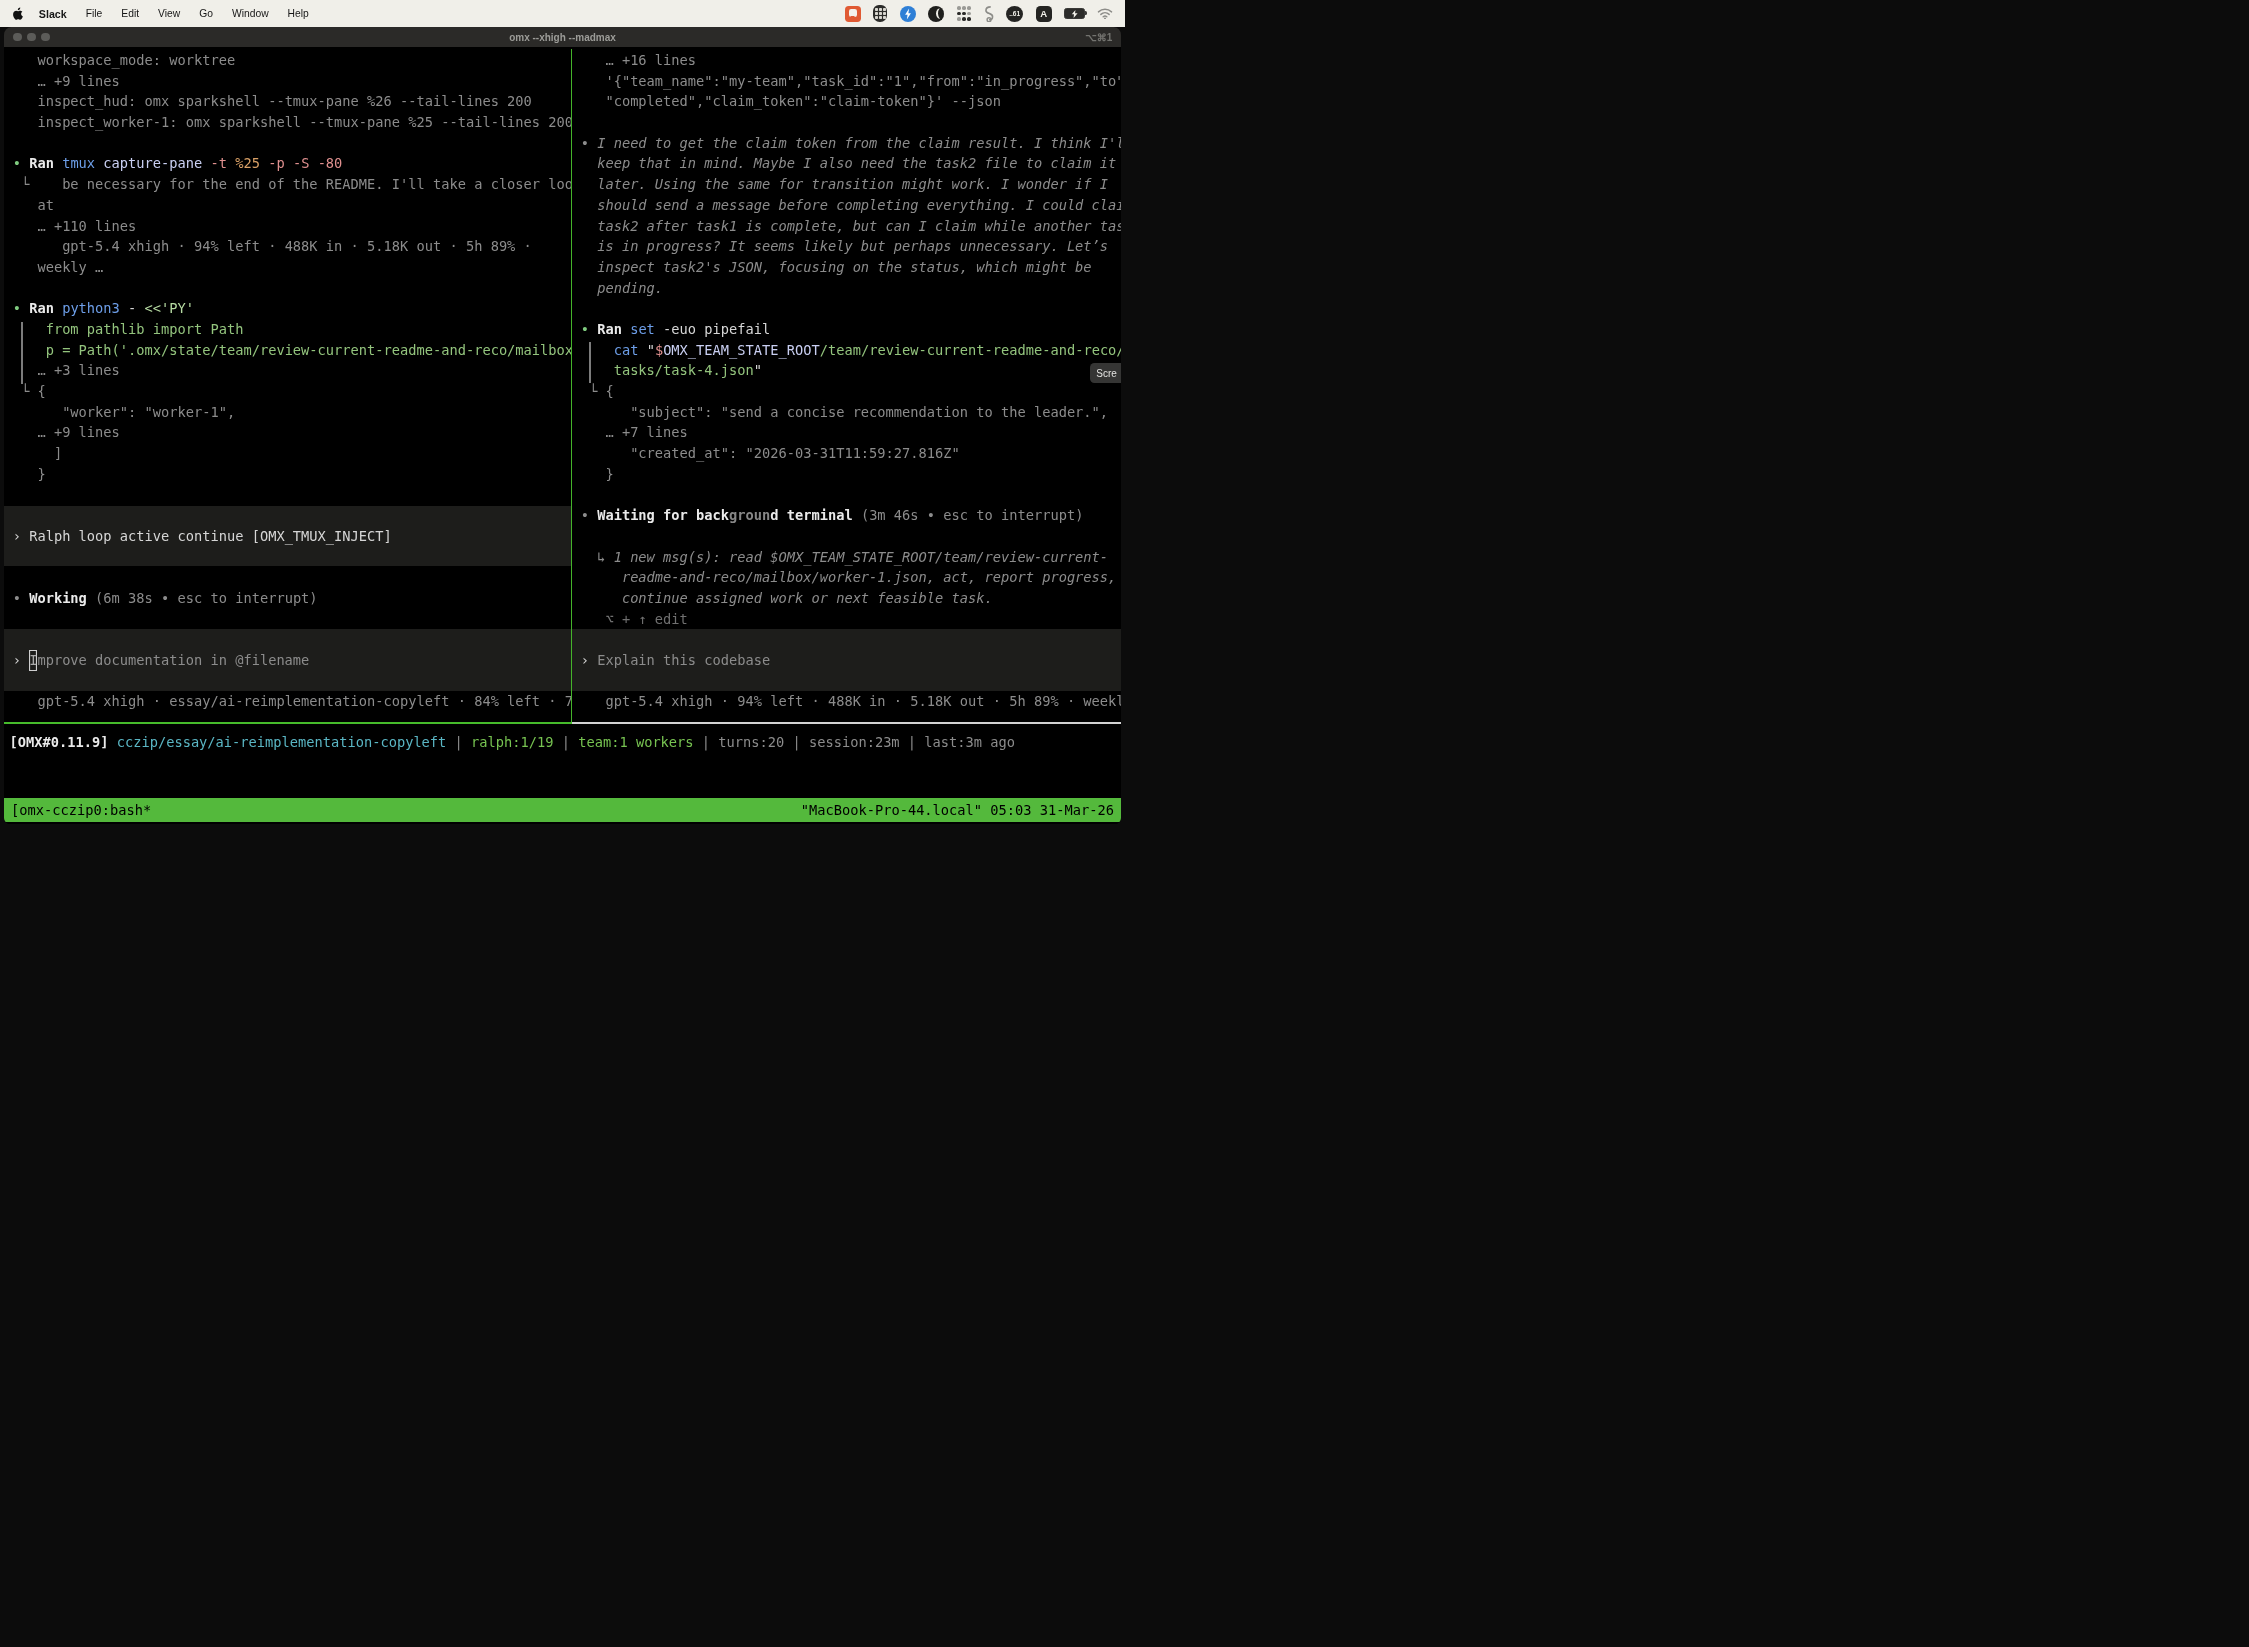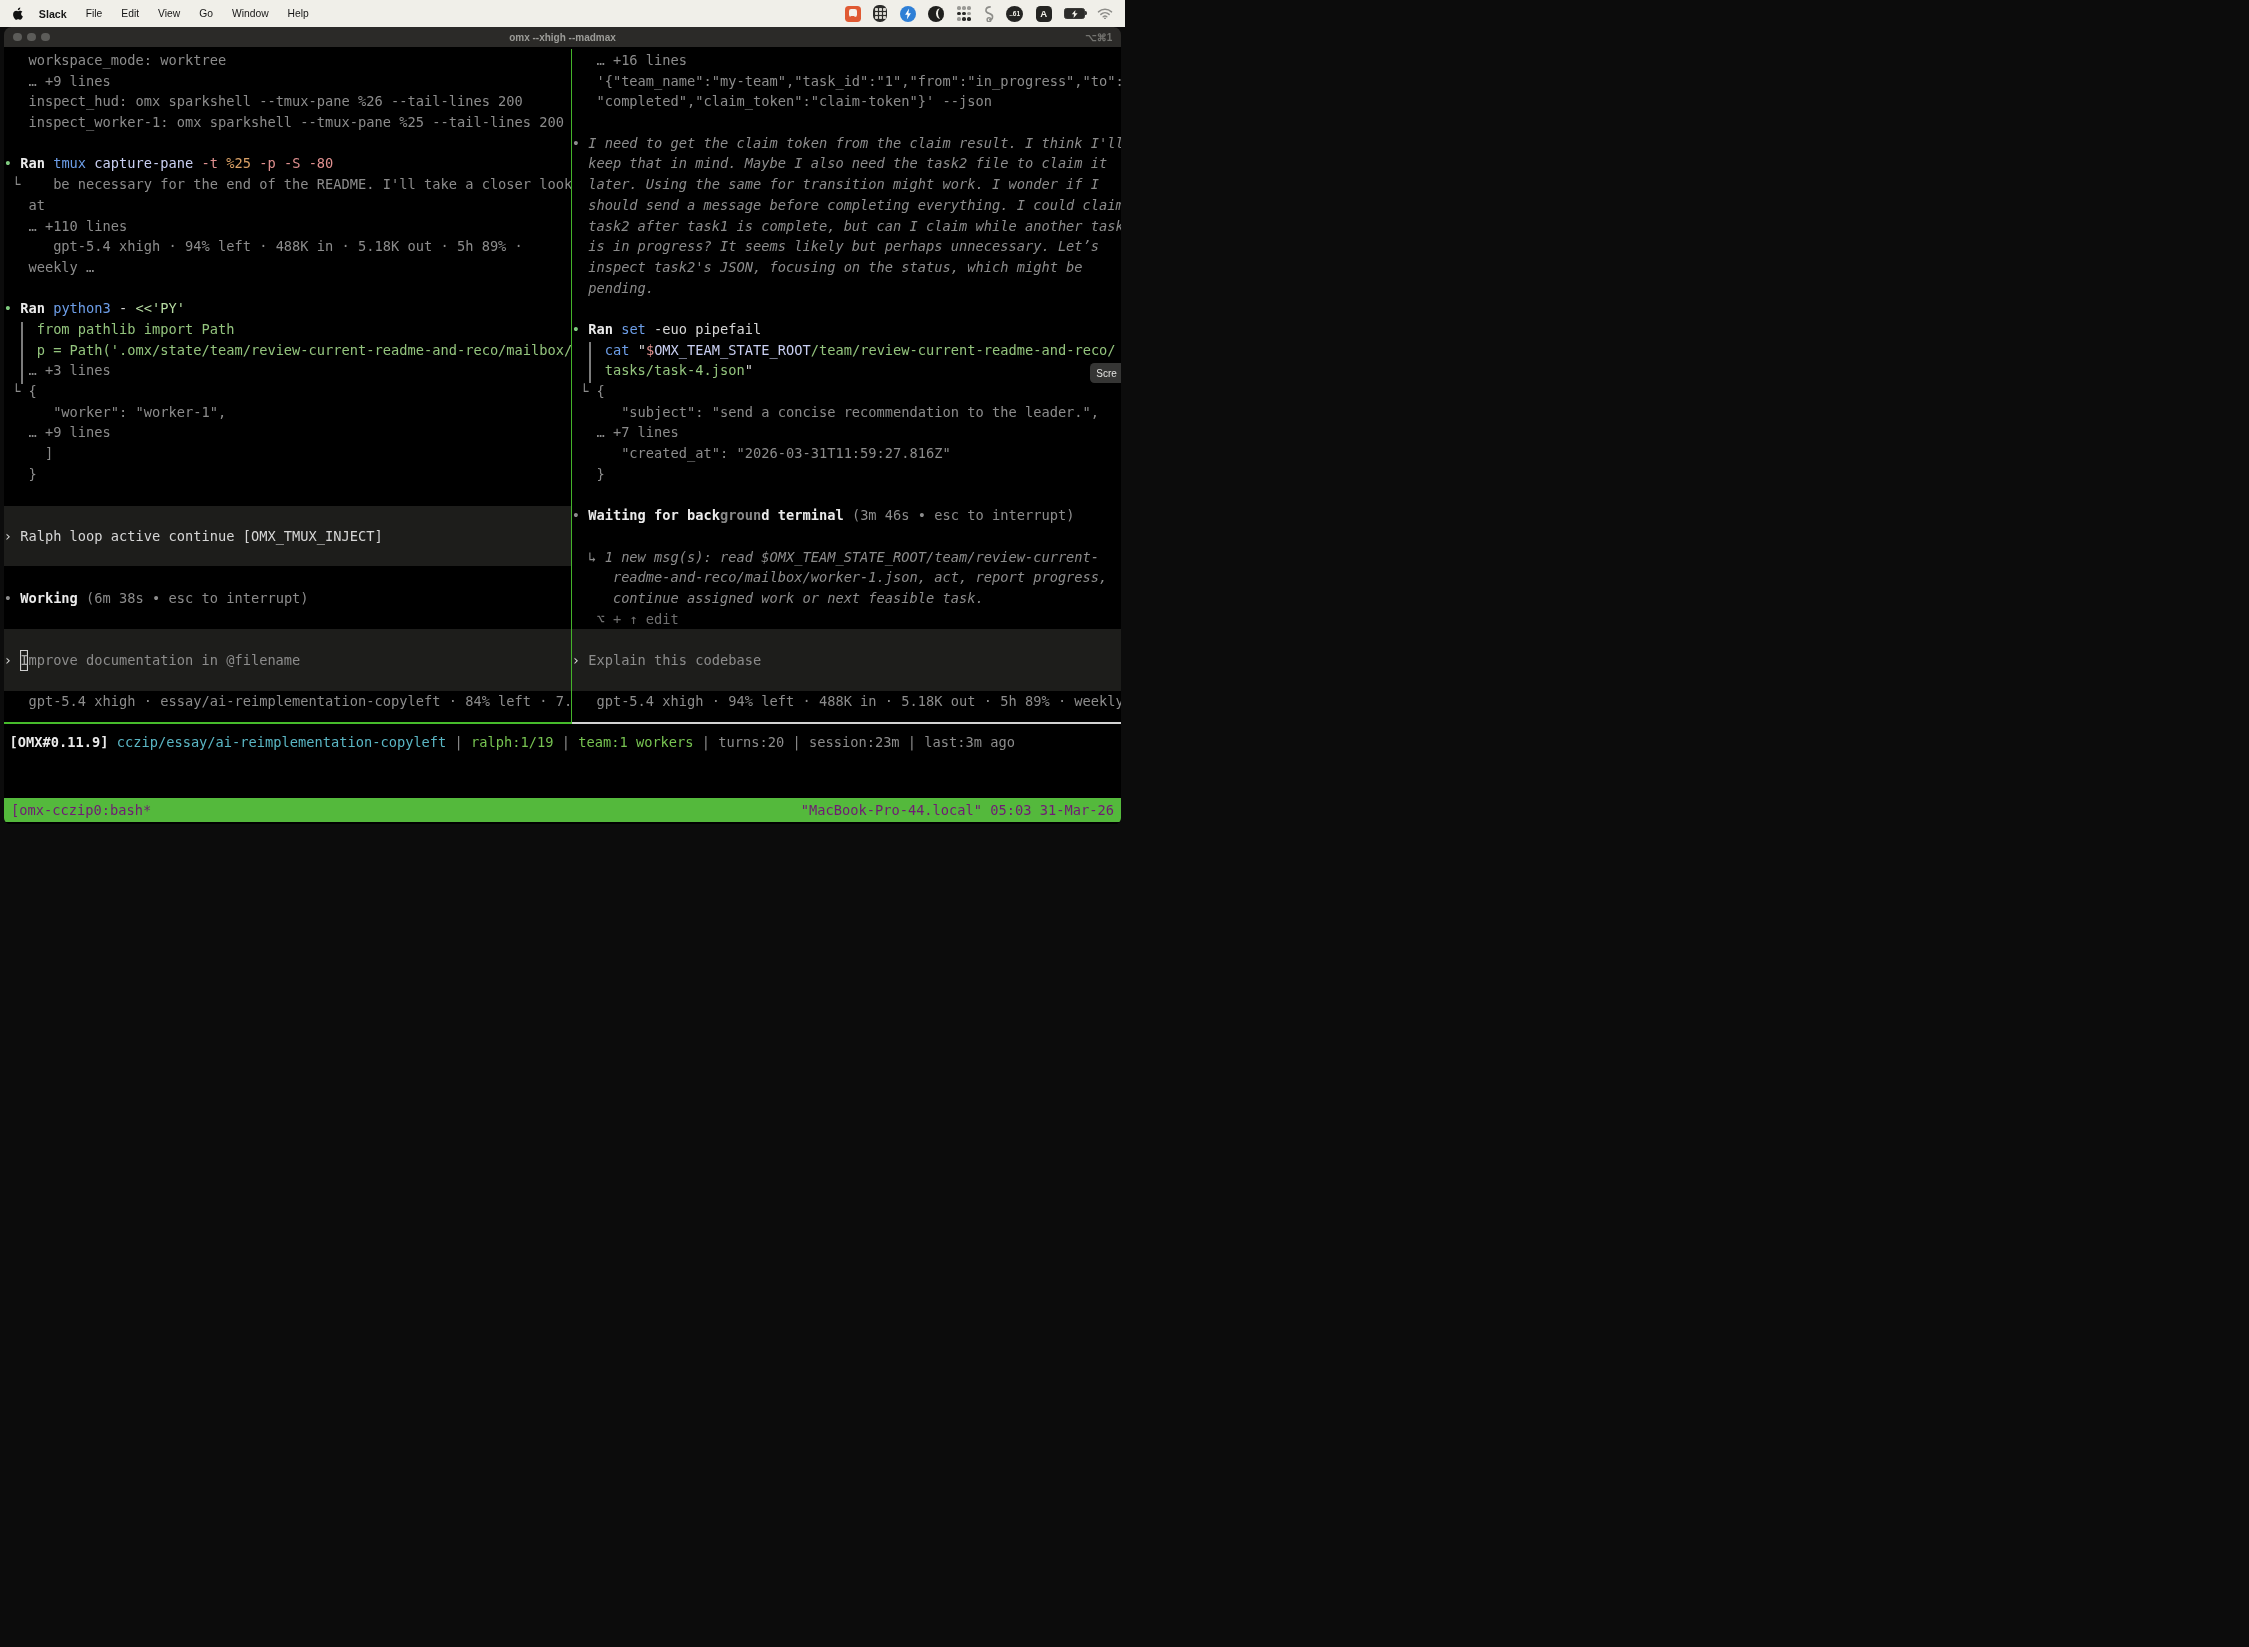--- a/index.html
+++ b/index.html
@@ -51,21 +51,21 @@
   .wtitle{width:100%;text-align:center;color:#9c9c98;font-size:10px;font-weight:bold;}
   .wshort{position:absolute;right:8.9px;top:0;height:20px;display:flex;align-items:center;
           color:#73736f;font-size:10px;font-weight:bold;}
 
   
   .content{position:absolute;top:20px;left:0;right:0;bottom:0;background:#000;
            font-family:"DejaVu Sans Mono","DejaVu Sans",monospace;font-size:13.7px;}
   .pane{position:absolute;top:0;overflow:hidden;}
   .pane-left{left:0;width:567px;height:675px;}
   .pane-right{left:568px;right:0;height:804px;}
-  .rows{position:absolute;top:3px;left:0;right:0;}
+  .rows{position:absolute;top:3px;left:9px;right:0;}
   .trow{height:20.7px;line-height:20.7px;white-space:pre;}
 
   .band{position:absolute;left:0;right:0;background:#1d1d1b;}
   .band-ralph{top:459px;height:60px;}
   .band-input{top:582px;height:62px;}
 
   .vline{position:absolute;width:1.5px;background:#7c7c7c;}
   .vline-left{left:17.7px;top:275px;height:62px;}
   .vline-right{left:17.7px;top:295px;height:41px;}
 
@@ -73,21 +73,21 @@
   .sep-left{position:absolute;top:675px;left:0;width:568px;height:1.5px;background:#46bb2b;}
   .sep-right{position:absolute;top:675px;left:568px;right:0;height:1.5px;background:#d2d2d2;}
 
   .omxline{position:absolute;top:685px;left:5.9px;right:0;height:20.7px;}
 
   .tooltip{position:absolute;top:316px;right:0;height:20px;background:#353534;
            border-radius:4.4px 0 0 4.4px;color:#e2e2e0;font-family:"Liberation Sans",sans-serif;
            font-size:10px;display:flex;align-items:center;padding:0 4.4px 0 6.6px;}
 
   .tmuxbar{position:absolute;left:0;right:0;top:751px;height:23.6px;background:#54b93c;
-           color:#701a75;display:flex;align-items:center;padding:0 7.4px;box-sizing:border-box;
+           color:#000000;display:flex;align-items:center;padding:0 7.4px;box-sizing:border-box;
            font-size:13.7px;white-space:pre;}
   .tmuxbar .tleft{flex:1;}
 
   
   .sg-g{color:#8c8c8c}
   .sg-gd{color:#707070}
   .sg-w{color:#eaeaea;font-weight:bold}
   .sg-wd{color:#878787;font-weight:bold}
   .sg-wt{color:#d6d6d6}
   .sg-b{color:#6d9ee8}

